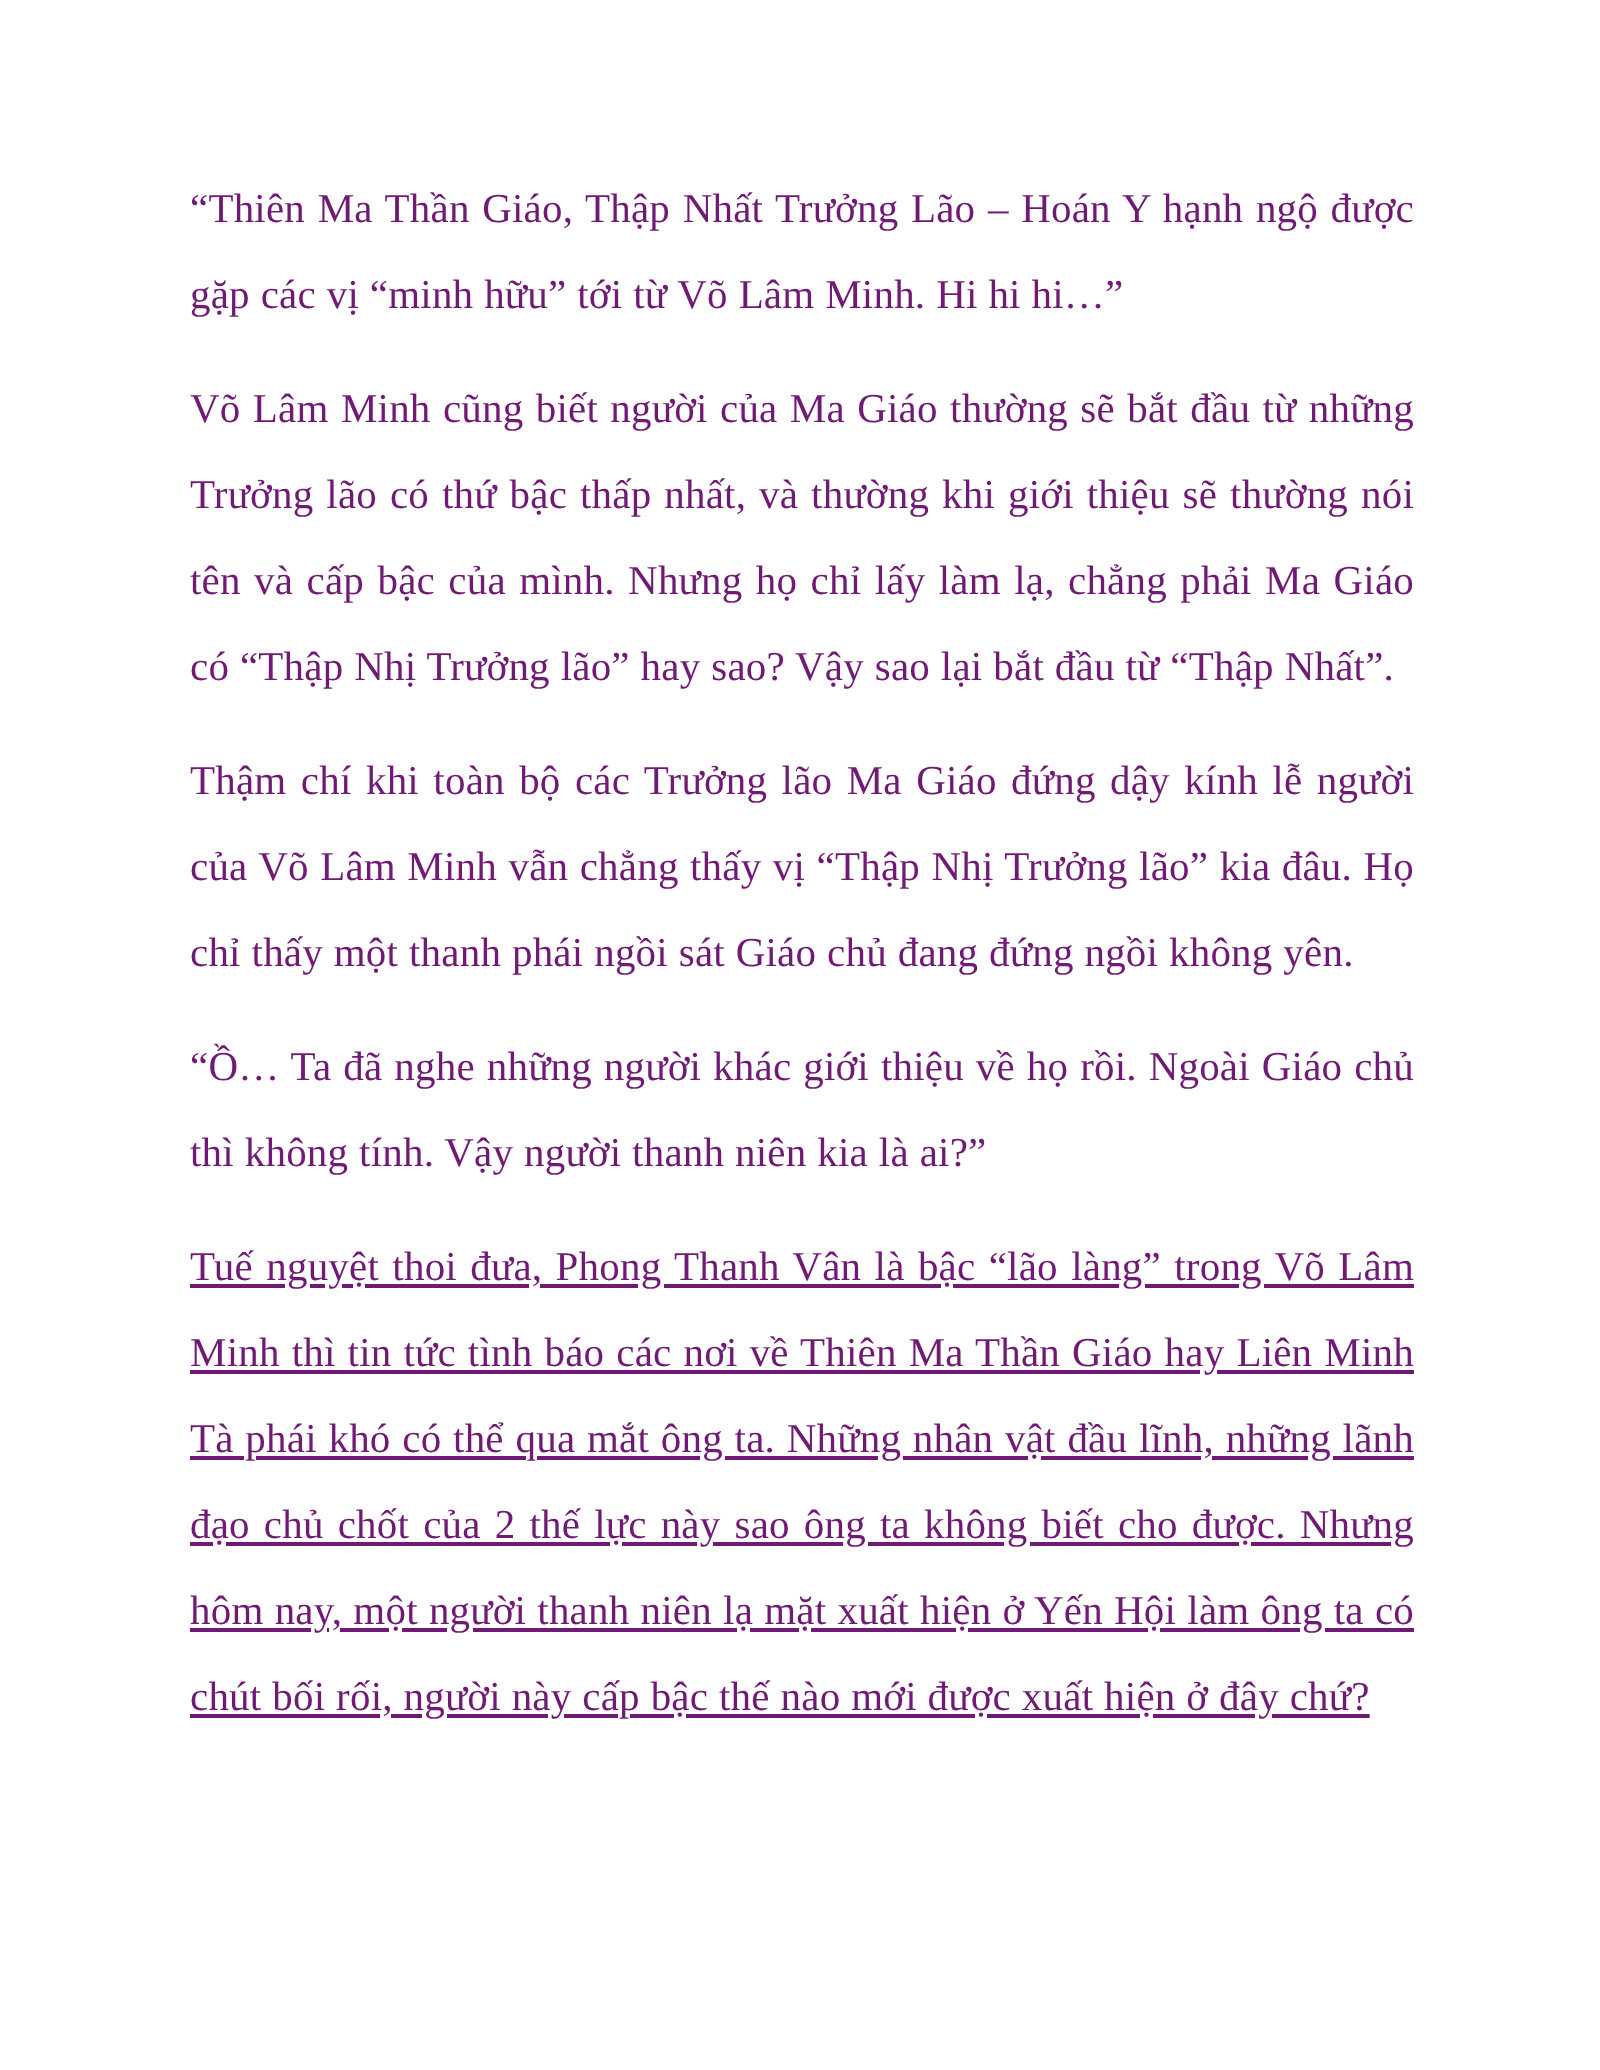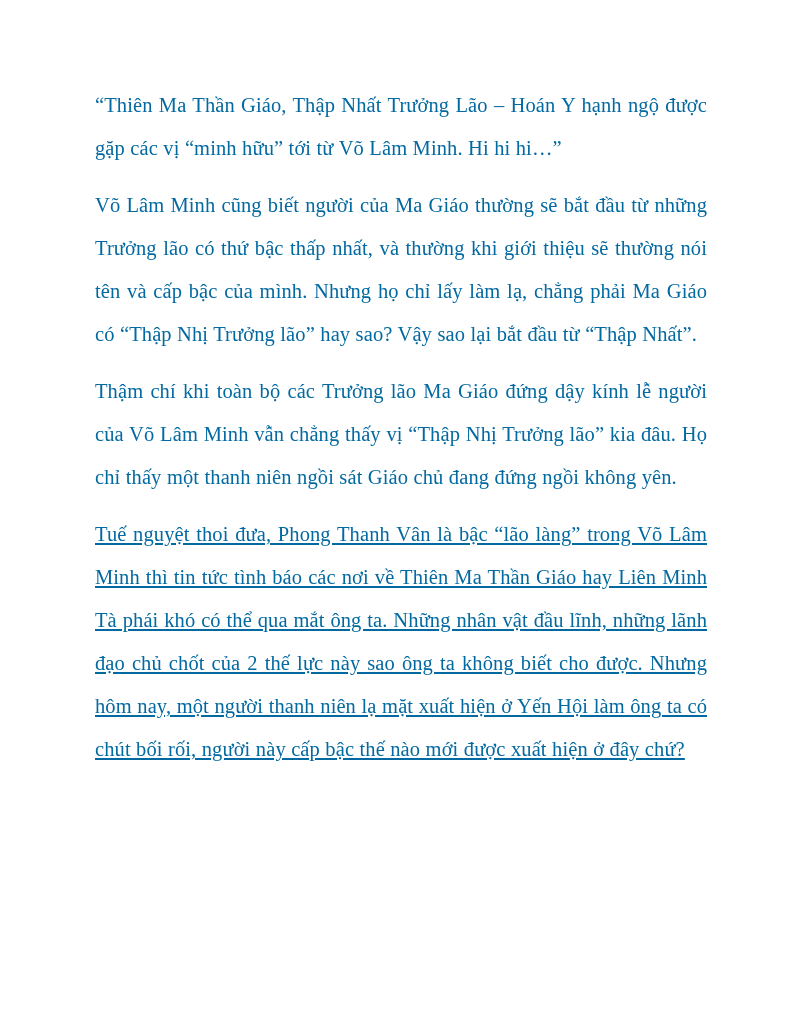--- a/index.html
+++ b/index.html
@@ -30,21 +30,21 @@
     top: 84px;
     width: 612px;
   }
 
   .para {
     margin: 0 0 14px 0;
     font-size: 20.5px;
     line-height: 43px;
     text-align: justify;
     text-justify: inter-word;
-    color: #0369a1;
+    color: #701a75;
     letter-spacing: 0.1px;
     word-spacing: 0.2px;
     -webkit-font-smoothing: antialiased;
   }
 
   .para:last-child {
     margin-bottom: 0;
     text-decoration: underline;
   }
 
@@ -53,19 +53,20 @@
 </head>
 <body>
 
 <div class="page">
   <div class="page-body">
 
     <p class="para">“Thiên Ma Thần Giáo, Thập Nhất Trưởng Lão – Hoán Y hạnh ngộ được gặp các vị “minh hữu” tới từ Võ Lâm Minh. Hi hi hi…”</p>
 
     <p class="para">Võ Lâm Minh cũng biết người của Ma Giáo thường sẽ bắt đầu từ những Trưởng lão có thứ bậc thấp nhất, và thường khi giới thiệu sẽ thường nói tên và cấp bậc của mình. Nhưng họ chỉ lấy làm lạ, chẳng phải Ma Giáo có “Thập Nhị Trưởng lão” hay sao? Vậy sao lại bắt đầu từ “Thập Nhất”.</p>
 
-    <p class="para">Thậm chí khi toàn bộ các Trưởng lão Ma Giáo đứng dậy kính lễ người của Võ Lâm Minh vẫn chẳng thấy vị “Thập Nhị Trưởng lão” kia đâu. Họ chỉ thấy một thanh niên ngồi sát Giáo chủ đang đứng ngồi không yên.</p>
+    <p class="para">Thậm chí khi toàn bộ các Trưởng lão Ma Giáo đứng dậy kính lễ người của Võ Lâm Minh vẫn chẳng thấy vị “Thập Nhị Trưởng lão” kia đâu. Họ chỉ thấy một thanh phái ngồi sát Giáo chủ đang đứng ngồi không yên.</p>
 
+    <p class="para">“Ồ… Ta đã nghe những người khác giới thiệu về họ rồi. Ngoài Giáo chủ thì không tính. Vậy người thanh niên kia là ai?”</p>
 
     <p class="para">Tuế nguyệt thoi đưa, Phong Thanh Vân là bậc “lão làng” trong Võ Lâm Minh thì tin tức tình báo các nơi về Thiên Ma Thần Giáo hay Liên Minh Tà phái khó có thể qua mắt ông ta. Những nhân vật đầu lĩnh, những lãnh đạo chủ chốt của 2 thế lực này sao ông ta không biết cho được. Nhưng hôm nay, một người thanh niên lạ mặt xuất hiện ở Yến Hội làm ông ta có chút bối rối, người này cấp bậc thế nào mới được xuất hiện ở đây chứ?</p>
 
   </div>
 </div>
 
 </body></html>

